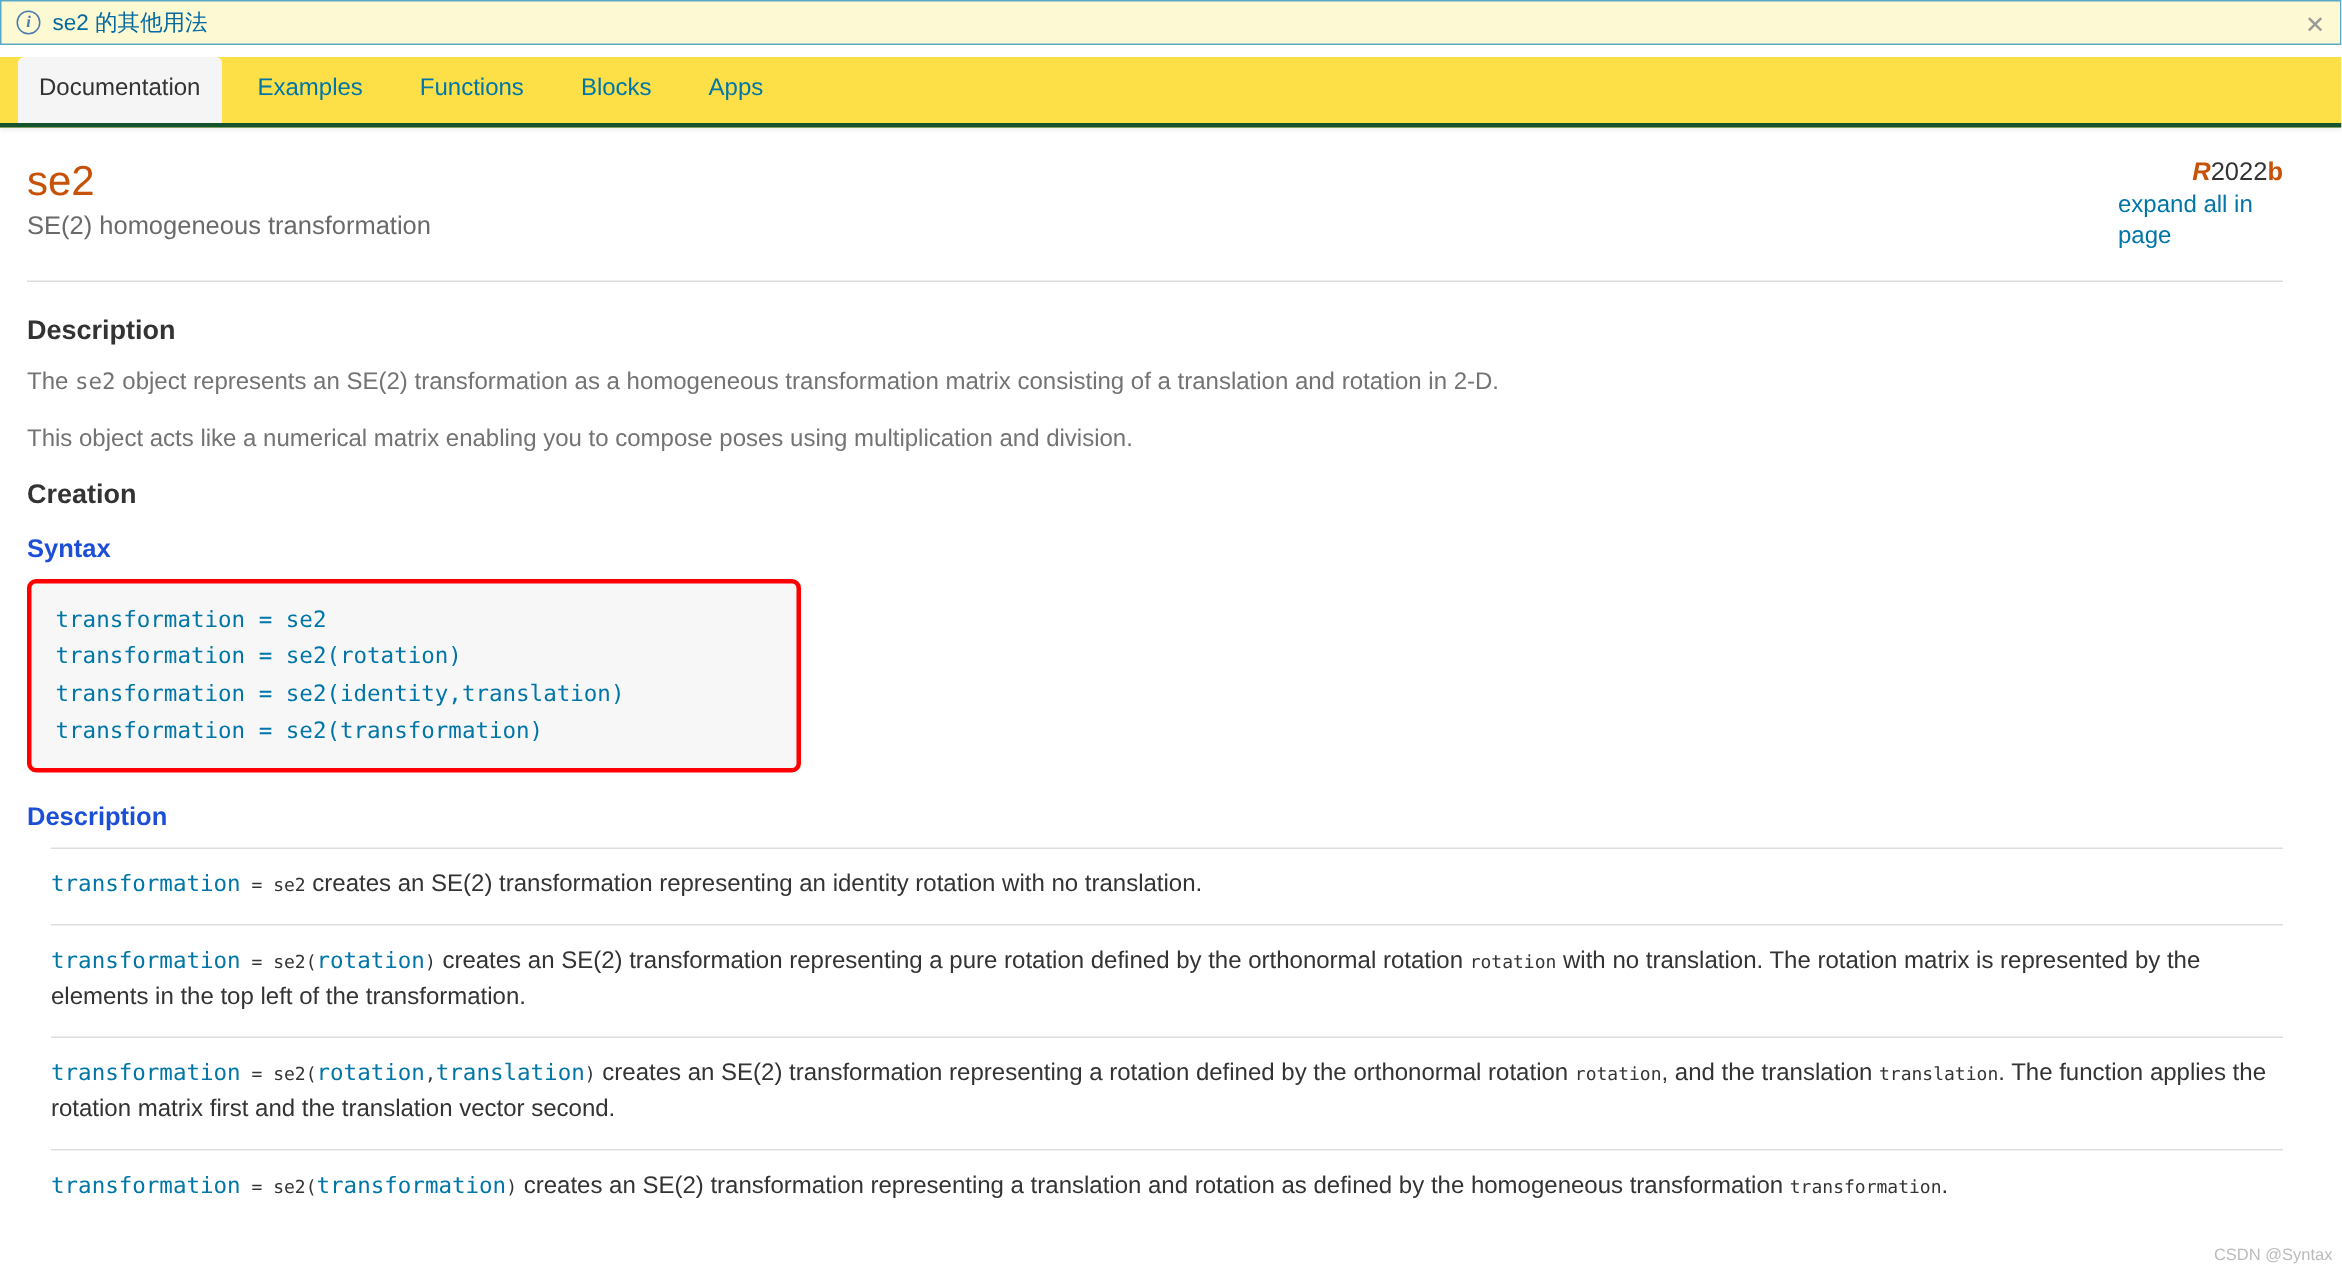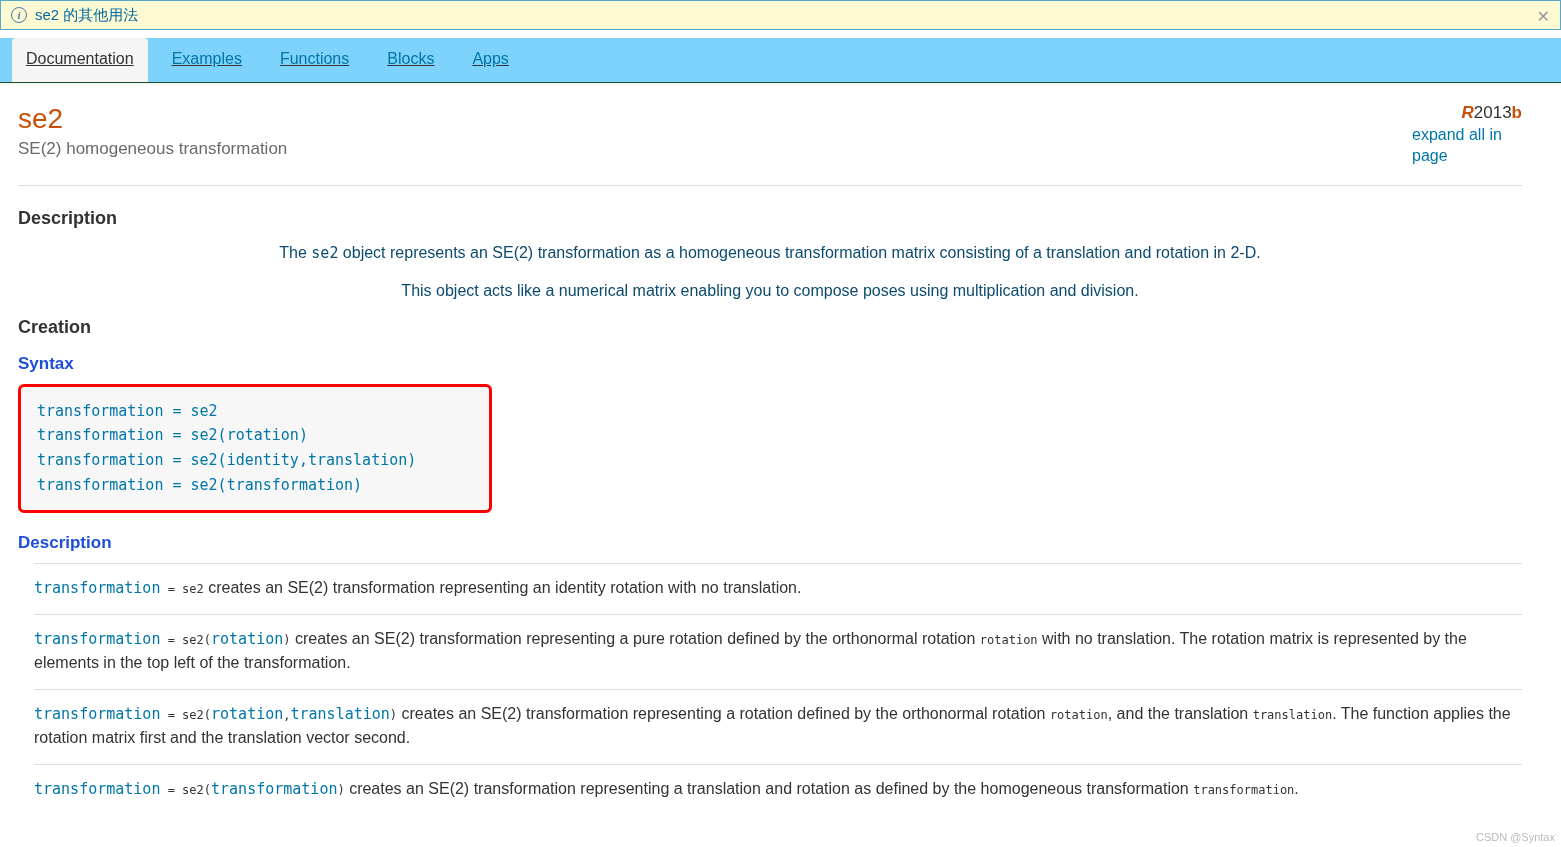--- a/index.html
+++ b/index.html
@@ -1,38 +1,38 @@
 <!DOCTYPE html>
 <html><head>
 <meta charset="utf-8">
 <style>
   * { box-sizing: border-box; margin: 0; padding: 0; }
   body { font-family: Arial, "Segoe UI", sans-serif; font-size: 15px; color: #333; background: #fff; width: 1561px; }
   .banner { background: #fdf9d3; border: 1px solid #5aa8c7; padding: 4px 10px; display: flex; align-items: center; position: relative; height: 30px; }
   .banner .info-icon { width: 16px; height: 16px; border-radius: 50%; border: 1.5px solid #4a7ab0; display: inline-flex; align-items: center; justify-content: center; margin-right: 8px; color: #4a7ab0; font-size: 11px; font-weight: bold; font-style: italic; font-family: Georgia, serif; }
   .banner .msg { color: #0369a1; font-size: 15px; }
   .banner .close { position: absolute; right: 10px; top: 6px; color: #999; font-size: 16px; cursor: pointer; background: none; border: none; }
-  .tabs { border-bottom: 1px solid #14532d; padding: 0 12px; display: flex; gap: 10px; background: #7dd3fc; margin-top: 8px; box-shadow: 0 2px 2px rgba(0,0,0,0.05); text-decoration: underline; }
+  .tabs { border-bottom: 3px solid #14532d; padding: 0 12px; display: flex; gap: 10px; background: #fde047; margin-top: 8px; box-shadow: 0 2px 2px rgba(0,0,0,0.05); }
   .tab { padding: 12px 14px 14px; color: #0076a8; font-size: 16px; cursor: pointer; }
   .tab.active { color: #333; background: #f5f5f5; border-radius: 4px 4px 0 0; }
   .content { padding: 20px 18px 30px 18px; max-width: 1540px; }
   .title-row { display: flex; justify-content: space-between; align-items: flex-start; border-bottom: 1px solid #ddd; padding-bottom: 18px; margin-bottom: 22px; }
   .title-left h1 { color: #c85108; font-size: 28px; font-weight: 400; margin-bottom: 4px; }
   .title-left .subtitle { color: #6a6a6a; font-size: 17px; }
   .title-right { text-align: right; font-size: 16px; }
   .version { color: #c85108; font-weight: bold; font-size: 17px; }
   .version .r { font-weight: 900; font-style: italic; }
   .version .y { color: #333; font-weight: 400; }
   .version .b { color: #c85108; font-weight: 900; }
   .expand { color: #0076a8; cursor: pointer; display: block; margin-top: 2px; max-width: 110px; float: right; text-align: left; line-height: 1.3; }
   h2.section { font-size: 18px; font-weight: bold; color: #333; margin: 10px 0 12px; }
   h3.sub { color: #1d4ed8; font-size: 17px; font-weight: bold; margin: 16px 0 10px; }
-  p { font-size: 16px; line-height: 1.5; margin-bottom: 14px; color: #0c4a6e; text-align: center; }
+  p { font-size: 16px; line-height: 1.5; margin-bottom: 14px; color: #737373; }
   .inline-code { font-family: Menlo, Consolas, monospace; font-size: 15px; }
-  .code-box { background: #f7f7f7; border: 3px solid #f00; border-radius: 6px; padding: 12px 16px; margin-bottom: 20px; width: 474px; }
+  .code-box { background: #f7f7f7; border: 3px solid #f00; border-radius: 6px; padding: 12px 16px; margin-bottom: 20px; width: 516px; }
   .code-box .cline { font-family: Menlo, Consolas, monospace; color: #0076a8; font-size: 15px; line-height: 1.65; white-space: pre; }
   .desc-list { padding-left: 16px; }
   .desc-item { border-top: 1px solid #ddd; padding: 12px 0 14px; font-size: 16px; line-height: 1.5; }
   .desc-item:first-child { border-top: 1px solid #ddd; }
   .desc-item .lnk { color: #0076a8; font-family: Menlo, Consolas, monospace; font-size: 15px; }
   .desc-item .mono { font-family: Menlo, Consolas, monospace; font-size: 12px; color: #333; }
   .watermark { position: fixed; right: 6px; bottom: 4px; font-size: 11px; color: #bbb; }
 </style>
 </head>
 <body>
@@ -52,21 +52,21 @@
 </div>
 
 <div class="content">
 
   <div class="title-row">
     <div class="title-left">
       <h1>se2</h1>
       <div class="subtitle">SE(2) homogeneous transformation</div>
     </div>
     <div class="title-right">
-      <div class="version"><span class="r">R</span><span class="y">2013</span><span class="b">b</span></div>
+      <div class="version"><span class="r">R</span><span class="y">2022</span><span class="b">b</span></div>
       <a class="expand">expand all in page</a>
     </div>
   </div>
 
   <h2 class="section">Description</h2>
   <p><span>The </span><span class="inline-code">se2</span><span> object represents an SE(2) transformation as a homogeneous transformation matrix consisting of a translation and rotation in 2-D.</span></p>
   <p>This object acts like a numerical matrix enabling you to compose poses using multiplication and division.</p>
 
   <h2 class="section">Creation</h2>
   <h3 class="sub">Syntax</h3>

